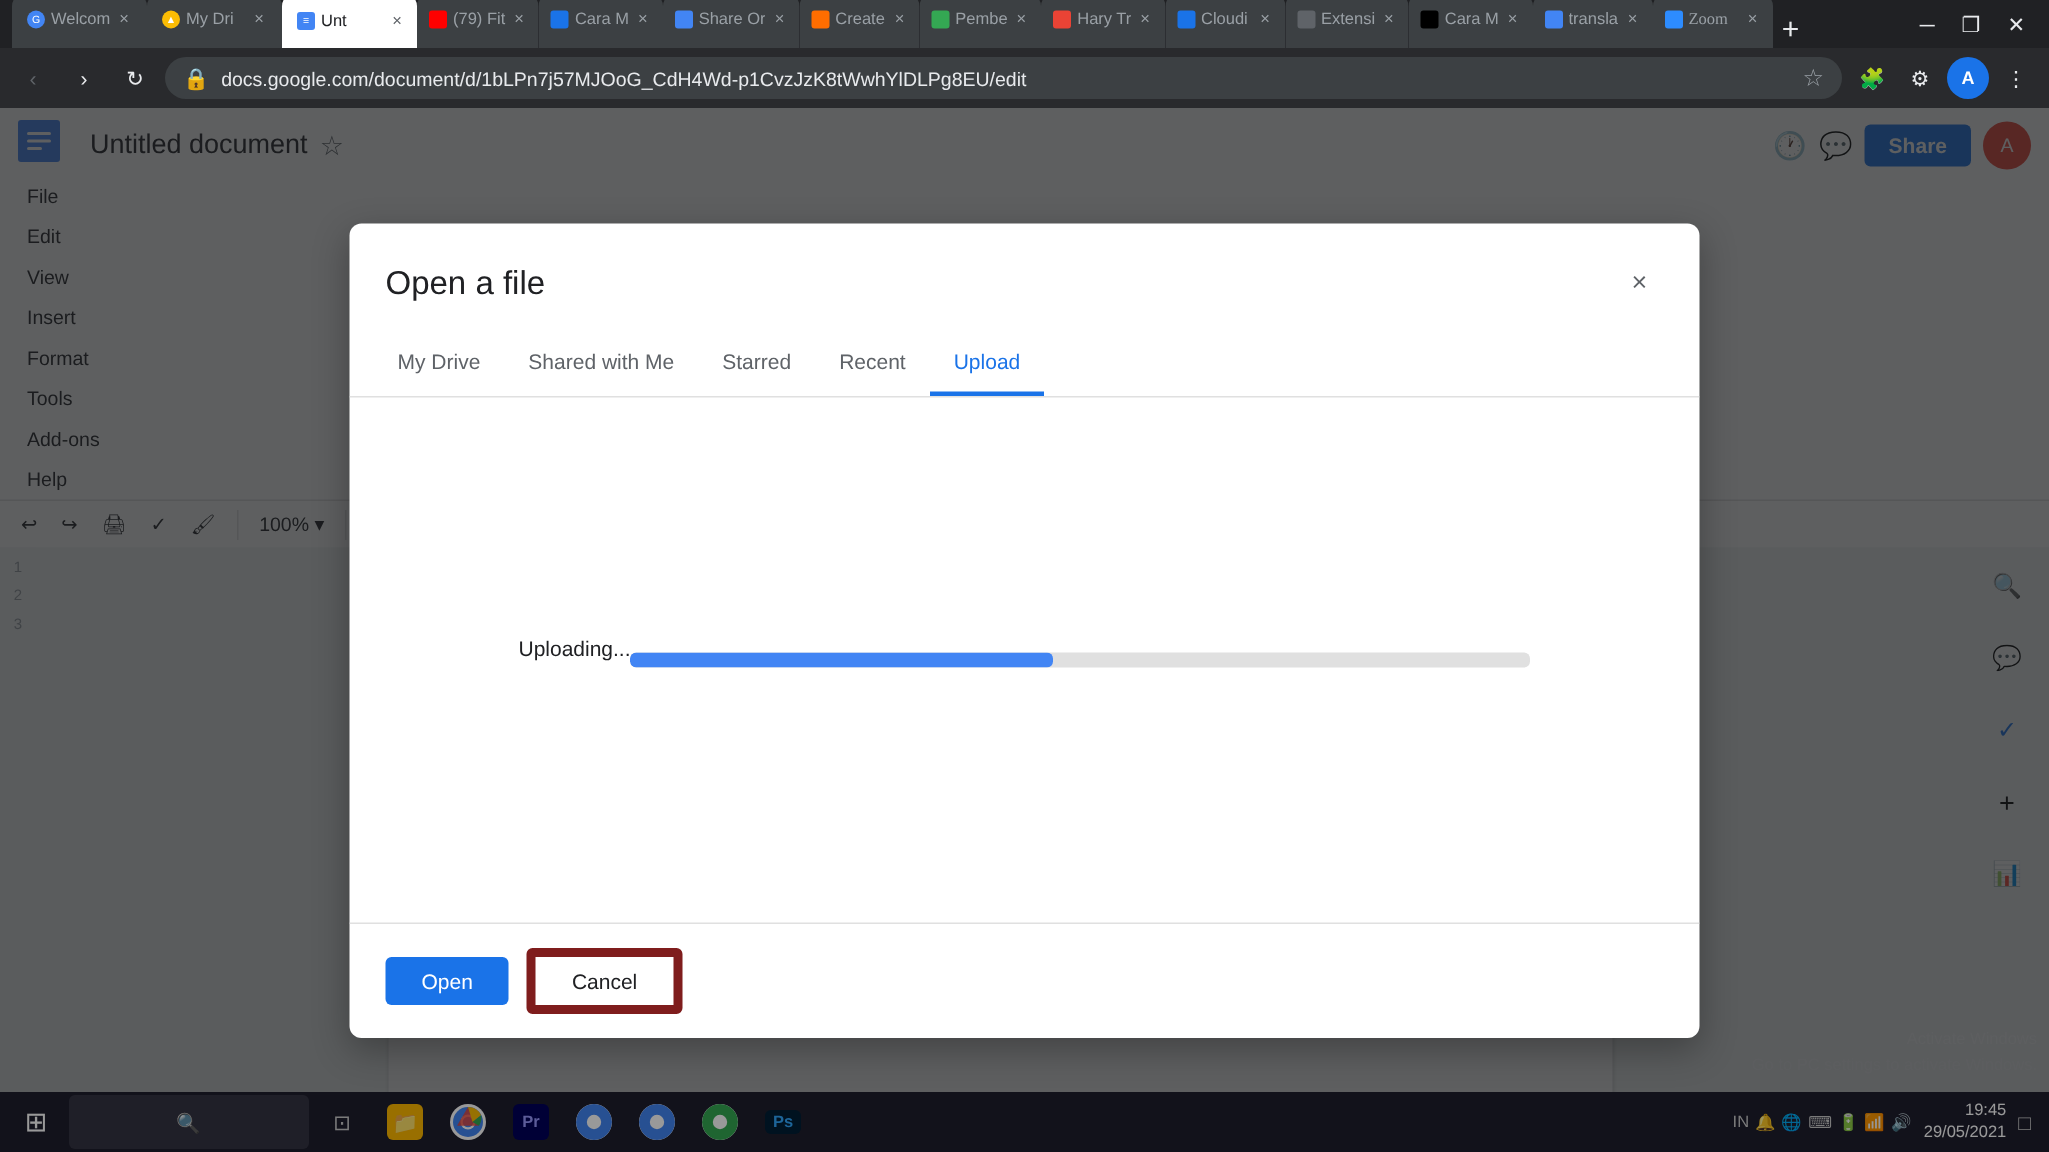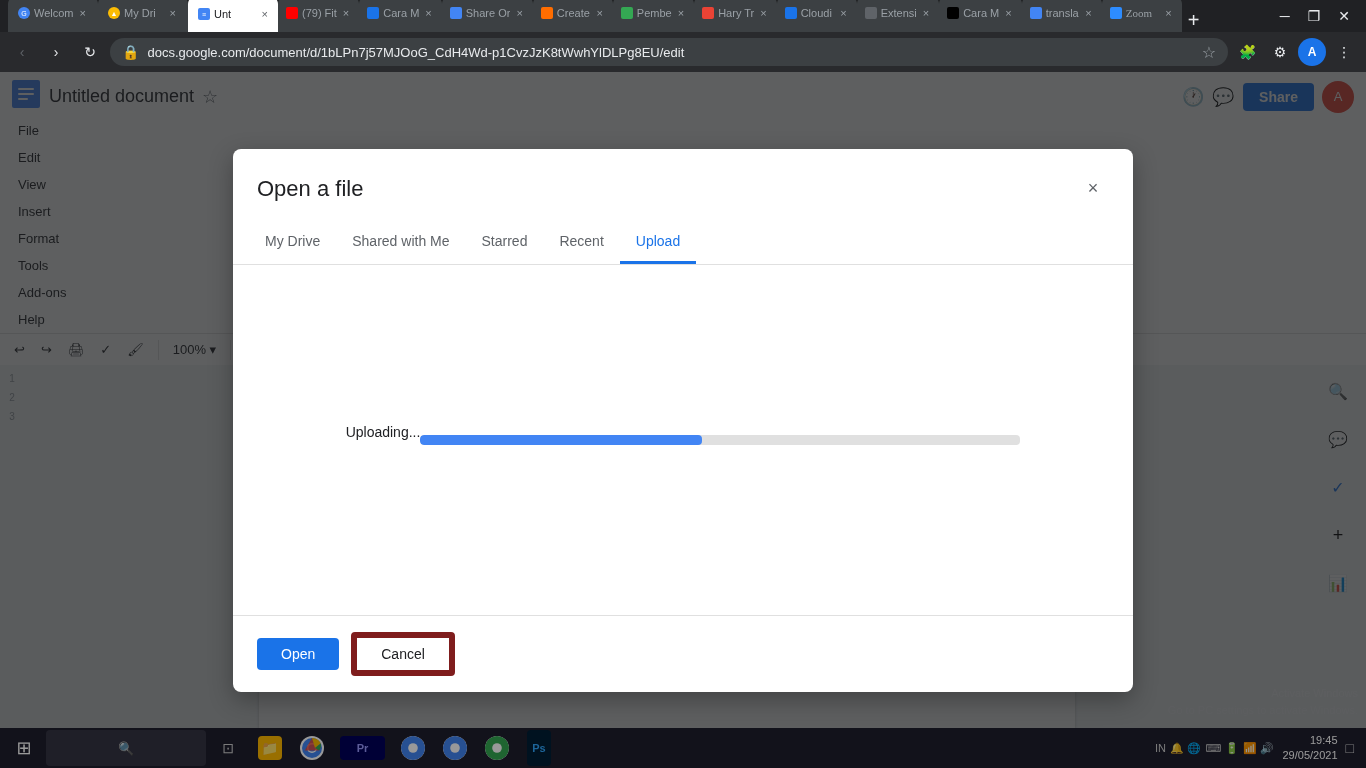--- a/index.html
+++ b/index.html
@@ -63,21 +63,21 @@
     .taskbar { height: 40px; background: #1e1e2e; display: flex; align-items: center; padding: 0 4px; gap: 2px; position: absolute; bottom: 0; left: 0; right: 0; }
     .taskbar-item { height: 36px; min-width: 40px; display: flex; align-items: center; justify-content: center; padding: 0 6px; cursor: pointer; border-radius: 4px; gap: 4px; }
     .taskbar-right { margin-left: auto; display: flex; align-items: center; gap: 8px; padding-right: 8px; }
     .taskbar-time { color: white; font-size: 11px; text-align: right; line-height: 1.4; }
     .taskbar-sys { display: flex; align-items: center; gap: 4px; color: #ccc; font-size: 11px; }
     .activate-windows { position: absolute; bottom: 44px; right: 0; color: rgba(255,255,255,0.5); font-size: 11px; text-align: right; padding: 4px 8px; line-height: 1.6; }
     .activate-windows .title { color: rgba(255,255,255,0.7); }
 
     
     .gdocs-header { background: #fff; padding: 0; }
-    .gdocs-titlebar { display: flex; align-items: center; padding: 8px 12px 4px; gap: 9px; }
+    .gdocs-titlebar { display: flex; align-items: center; padding: 8px 12px 4px; gap: 20px; }
     .gdocs-logo { color: #4285f4; font-size: 28px; line-height: 1; }
     .gdocs-title-group { display: flex; flex-direction: column; }
     .gdocs-title-row { display: flex; align-items: center; gap: 8px; }
     .gdocs-doc-title { font-size: 18px; color: #202124; border: none; outline: none; }
     .gdocs-star { color: #5f6368; font-size: 18px; cursor: pointer; }
     .gdocs-menu-bar { display: flex; gap: 0; padding: 0 8px; flex-direction: column; }
     .gdocs-menu-btn { font-size: 13px; color: #202124; padding: 6px 10px; cursor: pointer; border-radius: 4px; }
     .gdocs-format-bar { display: flex; align-items: center; gap: 4px; padding: 4px 8px; border-top: 1px solid #e0e0e0; }
     .gdocs-fmt-btn { padding: 4px 6px; font-size: 13px; color: #202124; cursor: pointer; border-radius: 2px; border: none; background: none; }
     .gdocs-share-btn { background: #1a73e8; color: white; border: none; border-radius: 4px; padding: 6px 16px; font-size: 14px; cursor: pointer; font-weight: 700; display: flex; align-items: center; gap: 6px; }
@@ -337,21 +337,21 @@
         <circle cx="10" cy="10" r="10" fill="#4285F4"></circle>
         <circle cx="10" cy="10" r="5" fill="white"></circle>
         <circle cx="10" cy="10" r="3.5" fill="#4285F4"></circle>
         <path d="M10 0 L17.3 12.5 H2.7 Z" fill="#EA4335" opacity="0.8"></path>
         <path d="M10 0 C14 0 17.3 2.2 18.7 5.5 L13 10 Z" fill="#FBBC04"></path>
         <path d="M18.7 5.5 L13 10 L17.3 12.5 C18.3 11 19 9.1 19 7 Z" fill="#34A853"></path>
       </svg>
     </div>
   </div>
   <div class="taskbar-item">
-    <div style="width:45px;height:24px;background:#00005b;border-radius:4px;display:flex;align-items:center;justify-content:center;color:#9999ff;font-size:11px;font-weight:bold;">Pr</div>
+    <div style="width:24px;height:24px;background:#00005b;border-radius:4px;display:flex;align-items:center;justify-content:center;color:#9999ff;font-size:11px;font-weight:bold;">Pr</div>
   </div>
   <div class="taskbar-item">
     <div style="width:24px;height:24px;background:#fff;border-radius:50%;overflow:hidden;">
       <svg width="24" height="24" viewBox="0 0 20 20">
         <circle cx="10" cy="10" r="10" fill="#4285F4"></circle>
         <circle cx="10" cy="10" r="4" fill="white"></circle>
       </svg>
     </div>
   </div>
   <div class="taskbar-item">
@@ -364,21 +364,21 @@
   </div>
   <div class="taskbar-item">
     <div style="width:24px;height:24px;background:#fff;border-radius:50%;overflow:hidden;">
       <svg width="24" height="24" viewBox="0 0 20 20">
         <circle cx="10" cy="10" r="10" fill="#34A853"></circle>
         <circle cx="10" cy="10" r="4" fill="white"></circle>
       </svg>
     </div>
   </div>
   <div class="taskbar-item">
-    <div style="width:24px;height:36px;background:#001e36;border-radius:4px;display:flex;align-items:center;justify-content:center;color:#31a8ff;font-size:11px;font-weight:bold;">Ps</div>
+    <div style="width:24px;height:16px;background:#001e36;border-radius:4px;display:flex;align-items:center;justify-content:center;color:#31a8ff;font-size:11px;font-weight:bold;">Ps</div>
   </div>
 
   <div class="taskbar-right">
     <div class="activate-windows">
       <div class="title">Activate Windows</div>
       <div>Go to PC settings to activate Windows.</div>
     </div>
 
     <div class="taskbar-sys">
       <span>IN</span>

